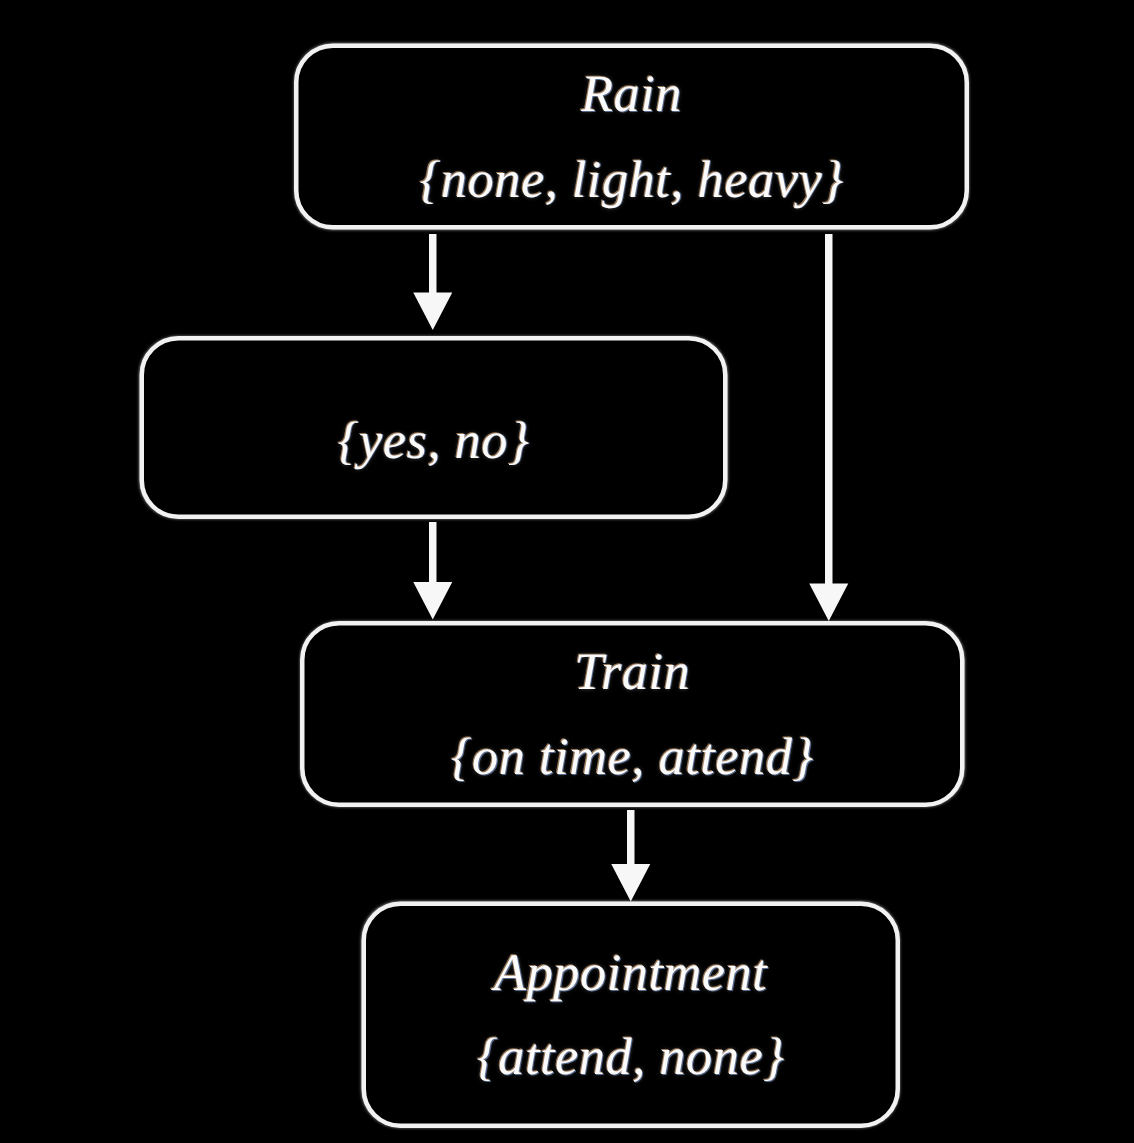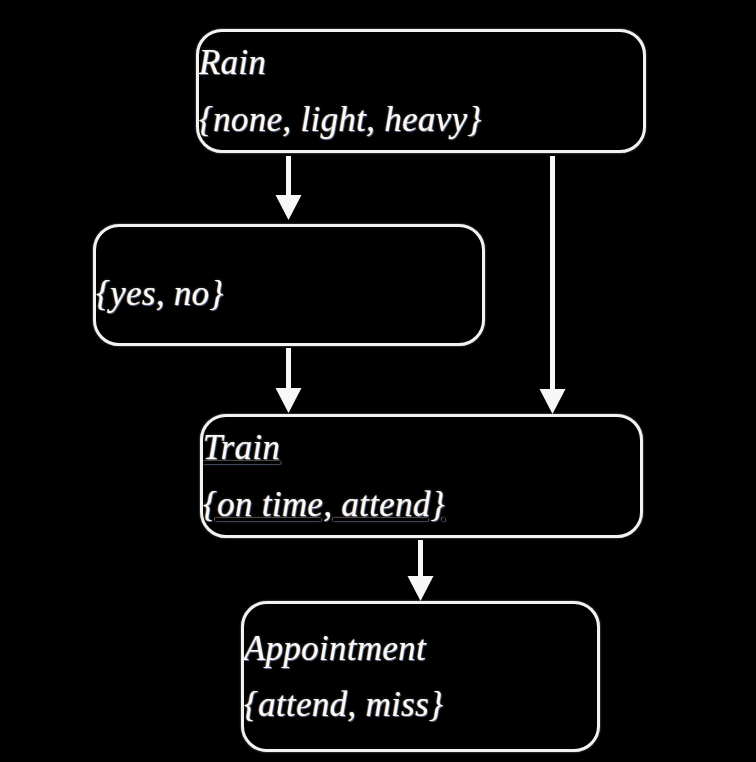--- a/index.html
+++ b/index.html
@@ -18,21 +18,21 @@
 
   
   .node {
     position: absolute;
     box-sizing: border-box;
     border: 3px solid #f2f2f2;
     border-radius: 26px;
     background: #000000;
     display: flex;
     flex-direction: column;
-    align-items: flex-start;
+    align-items: center;
     justify-content: center;
     text-align: center;
     box-shadow: 0 0 2px rgba(255,255,255,0.55);
   }
   .node-label {
     font-style: italic;
     color: #fbfbfb;
     line-height: 1.12;
     letter-spacing: 0.3px;
     text-shadow:
@@ -40,21 +40,21 @@
        0.7px  0.5px 0 rgba(150,185,255,0.50),
        0 0 3px rgba(255,255,255,0.30);
     white-space: nowrap;
   }
   .node-name   { font-size: 35px; }
   .node-states { font-size: 35px; margin-top: 17px; }
 
   
   #node-rain        { left: 196px; top:  29px; width: 450px; height: 124px; }
   #node-maintenance { left:  93px; top: 224px; width: 392px; height: 122px; }
-  #node-train       { left: 200px; top: 414px; width: 443px; height: 124px; text-decoration: underline; }
+  #node-train       { left: 200px; top: 414px; width: 443px; height: 124px; }
   #node-appointment { left: 241px; top: 601px; width: 359px; height: 151px; }
 
   
   .edge { position: absolute; }
   .edge svg { display: block; overflow: visible; }
 
   #edge-rain-maintenance { left: 270px; top: 152px; }
   #edge-rain-train       { left: 534px; top: 152px; }
   #edge-maintenance-train{ left: 270px; top: 345px; }
   #edge-train-appointment{ left: 402px; top: 537px; }
@@ -101,16 +101,16 @@
     <div class="node-label node-states">{yes, no}</div>
   </div>
 
   <div class="node" id="node-train">
     <div class="node-label node-name">Train</div>
     <div class="node-label node-states">{on time, attend}</div>
   </div>
 
   <div class="node" id="node-appointment">
     <div class="node-label node-name">Appointment</div>
-    <div class="node-label node-states">{attend, miss}</div>
+    <div class="node-label node-states">{attend, none}</div>
   </div>
 
 </div>
 
 </body></html>

